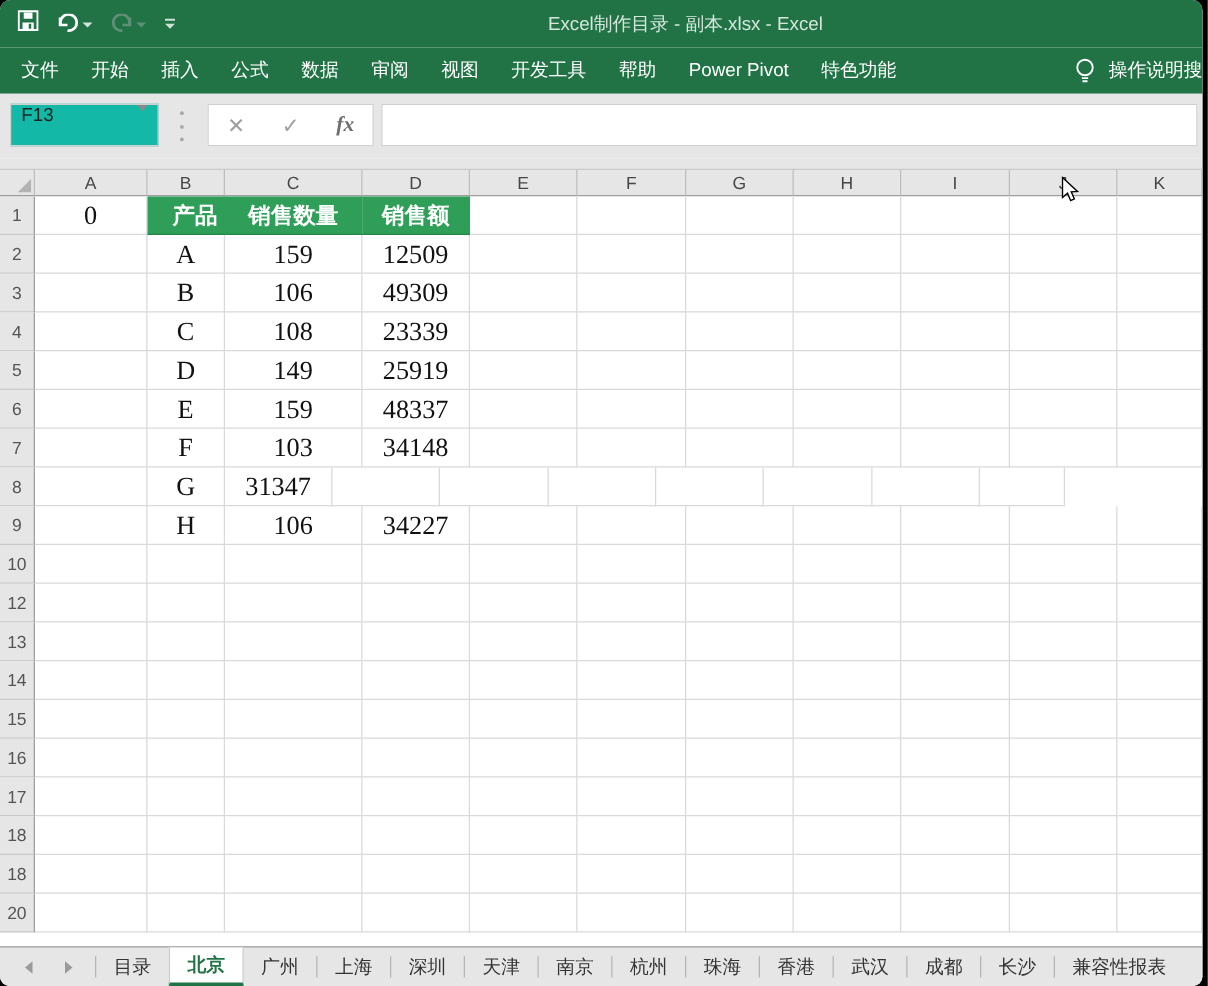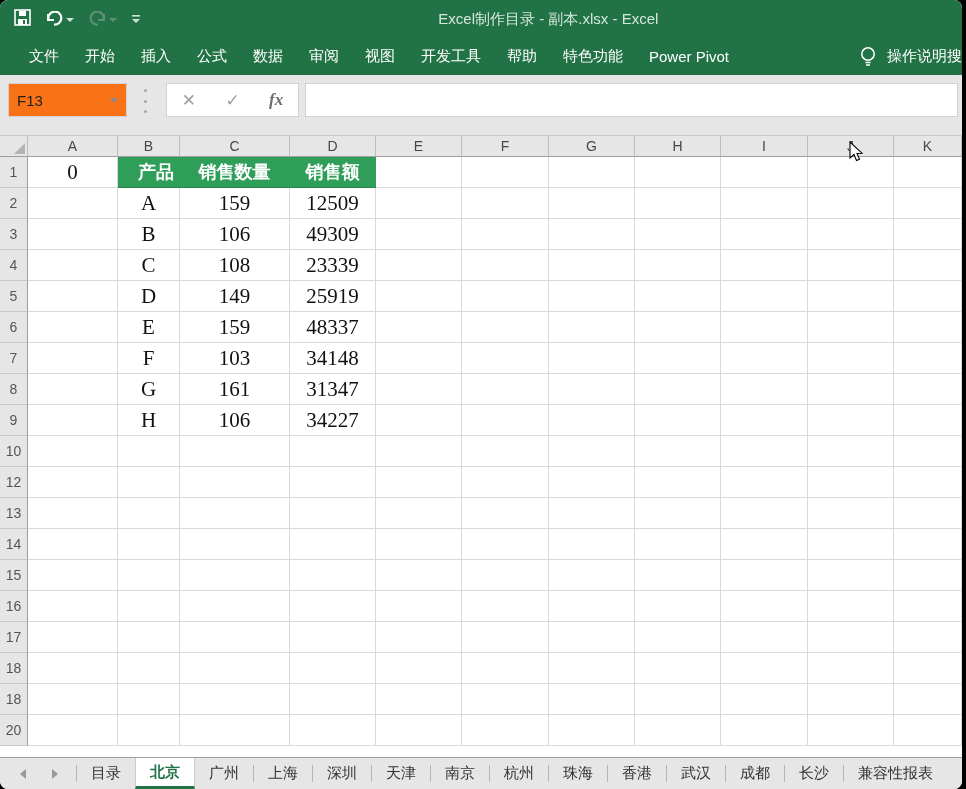--- a/index.html
+++ b/index.html
@@ -19,22 +19,22 @@
            color:#d5e6dc; font-size:15px; }
 
   
   .ribbon { height:37px; background:#217346; display:flex; align-items:center; color:#fff; font-size:15px; }
   .rtab { padding:0 13px; height:100%; display:flex; align-items:center; cursor:default; white-space:nowrap; }
   .ribbon-right { margin-left:auto; display:flex; align-items:center; gap:10px; padding-right:0; overflow:hidden; }
   .searchlbl { white-space:nowrap; }
 
   
   .formula-row { height:52px; background:#e6e6e6; display:flex; align-items:center; position:relative; }
-  .namebox { position:absolute; left:8px; top:8px; width:119px; height:34px; background:#f97316;
-             border:1px solid #d0d0d0; display:flex; align-items:center; padding:0 8px;
+  .namebox { position:absolute; left:8px; top:8px; width:119px; height:34px; background:#14b8a6;
+             border:1px solid #d0d0d0; display:flex; align-items:flex-start; padding:0 8px;
              font-size:15px; color:#222; }
   .namebox .nb-caret { margin-left:auto; width:0; height:0; border-left:4px solid transparent;
              border-right:4px solid transparent; border-top:5px solid #8a8a8a; }
   .dots { position:absolute; left:144px; top:14px; width:4px; height:24px; display:flex;
           flex-direction:column; justify-content:space-between; }
   .dots i { width:3px; height:3px; background:#a8a8a8; border-radius:50%; }
   .fbtns { position:absolute; left:166px; top:8px; width:133px; height:34px; background:#fff;
            border:1px solid #d0d0d0; display:flex; align-items:center; justify-content:space-around;
            color:#a0a0a0; font-size:17px; }
   .fx { font-family:"Liberation Serif", serif; font-style:italic; font-weight:bold; color:#6e6e6e; }
@@ -110,32 +110,32 @@
         <svg width="10" height="12" viewBox="0 0 10 12">
           <rect x="1" y="2" width="8" height="1.6" fill="#cfe3d8"></rect>
           <path d="M1 6 L9 6 L5 10 Z" fill="#cfe3d8"></path>
         </svg>
       </span>
     </div>
     <div class="title">Excel制作目录 - 副本.xlsx  -  Excel</div>
   </div>
 
   <div class="ribbon">
-    <div id="ribbon-tabs" style="display:flex; height:100%; padding-left:16px;">
+    <div id="ribbon-tabs" style="display:flex; height:100%; padding-left:4px;">
         <div class="rtab">文件</div>
         <div class="rtab">开始</div>
         <div class="rtab">插入</div>
         <div class="rtab">公式</div>
         <div class="rtab">数据</div>
         <div class="rtab">审阅</div>
         <div class="rtab">视图</div>
         <div class="rtab">开发工具</div>
         <div class="rtab">帮助</div>
+        <div class="rtab">Power Pivot</div>
         <div class="rtab">特色功能</div>
-        <div class="rtab">Power Pivot</div>
       </div>
     <div class="ribbon-right">
       <svg width="18" height="24" viewBox="0 0 18 24">
         <circle cx="9" cy="9" r="6.2" fill="none" stroke="#fff" stroke-width="1.5"></circle>
         <line x1="6.5" y1="17.5" x2="11.5" y2="17.5" stroke="#fff" stroke-width="1.5"></line>
         <line x1="7" y1="20" x2="11" y2="20" stroke="#fff" stroke-width="1.5"></line>
       </svg>
       <span class="searchlbl">操作说明搜</span>
     </div>
   </div>
@@ -275,21 +275,20 @@
         <div class="cell" style="width: 86px;"></div>
         <div class="cell" style="width: 86px;"></div>
         <div class="cell" style="width: 87px;"></div>
         <div class="cell" style="width: 86px;"></div>
         <div class="cell" style="width: 68px;"></div>
       </div>
       <div class="grow">
         <div class="rnum">8</div>
         <div class="cell" style="width: 90px;"></div>
         <div class="cell" style="width: 62px;">G</div>
-        <div class="cell" style="width: 110px;">161</div>
         <div class="cell" style="width: 86px;">31347</div>
         <div class="cell" style="width: 86px;"></div>
         <div class="cell" style="width: 87px;"></div>
         <div class="cell" style="width: 86px;"></div>
         <div class="cell" style="width: 86px;"></div>
         <div class="cell" style="width: 87px;"></div>
         <div class="cell" style="width: 86px;"></div>
         <div class="cell" style="width: 68px;"></div>
       </div>
       <div class="grow">

